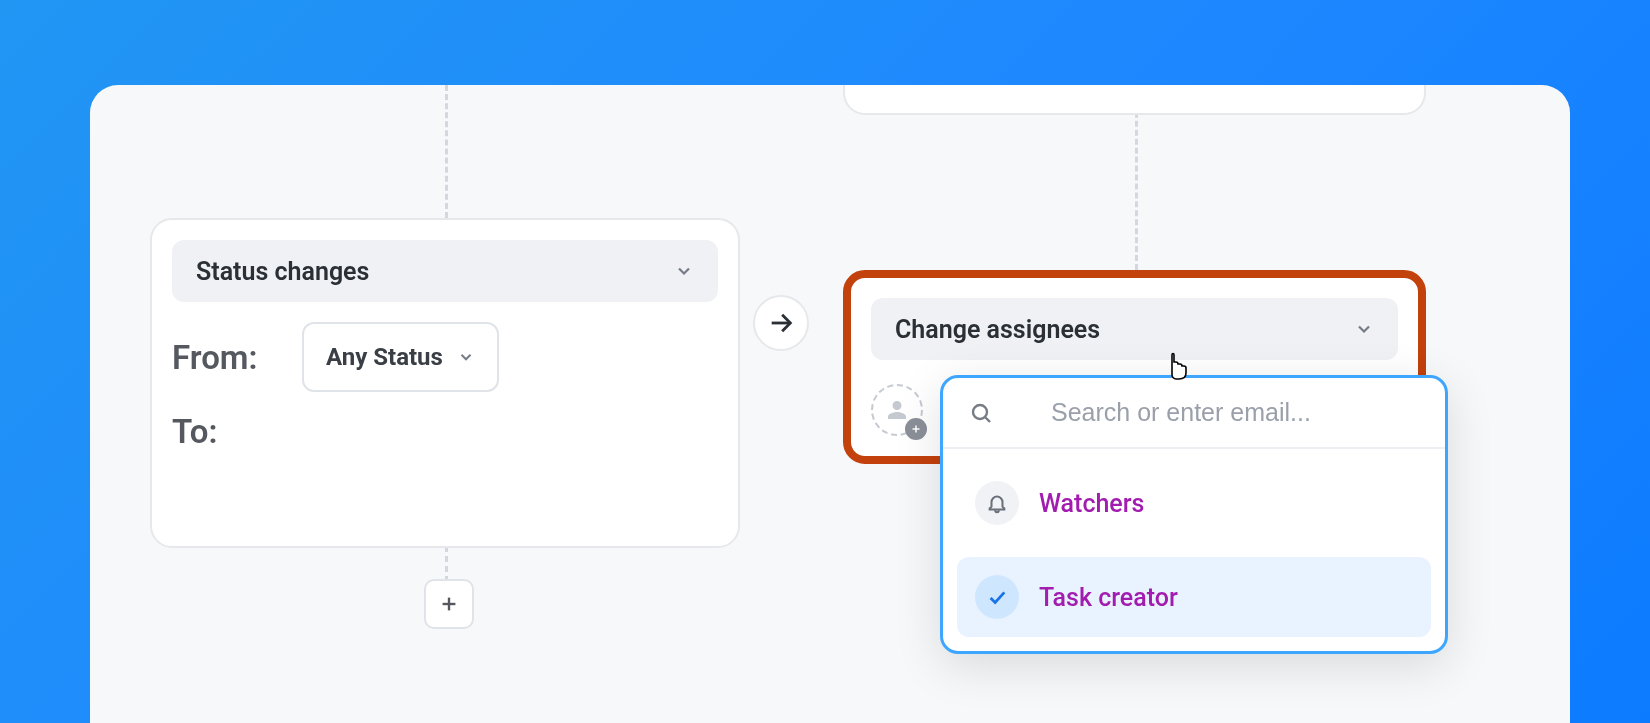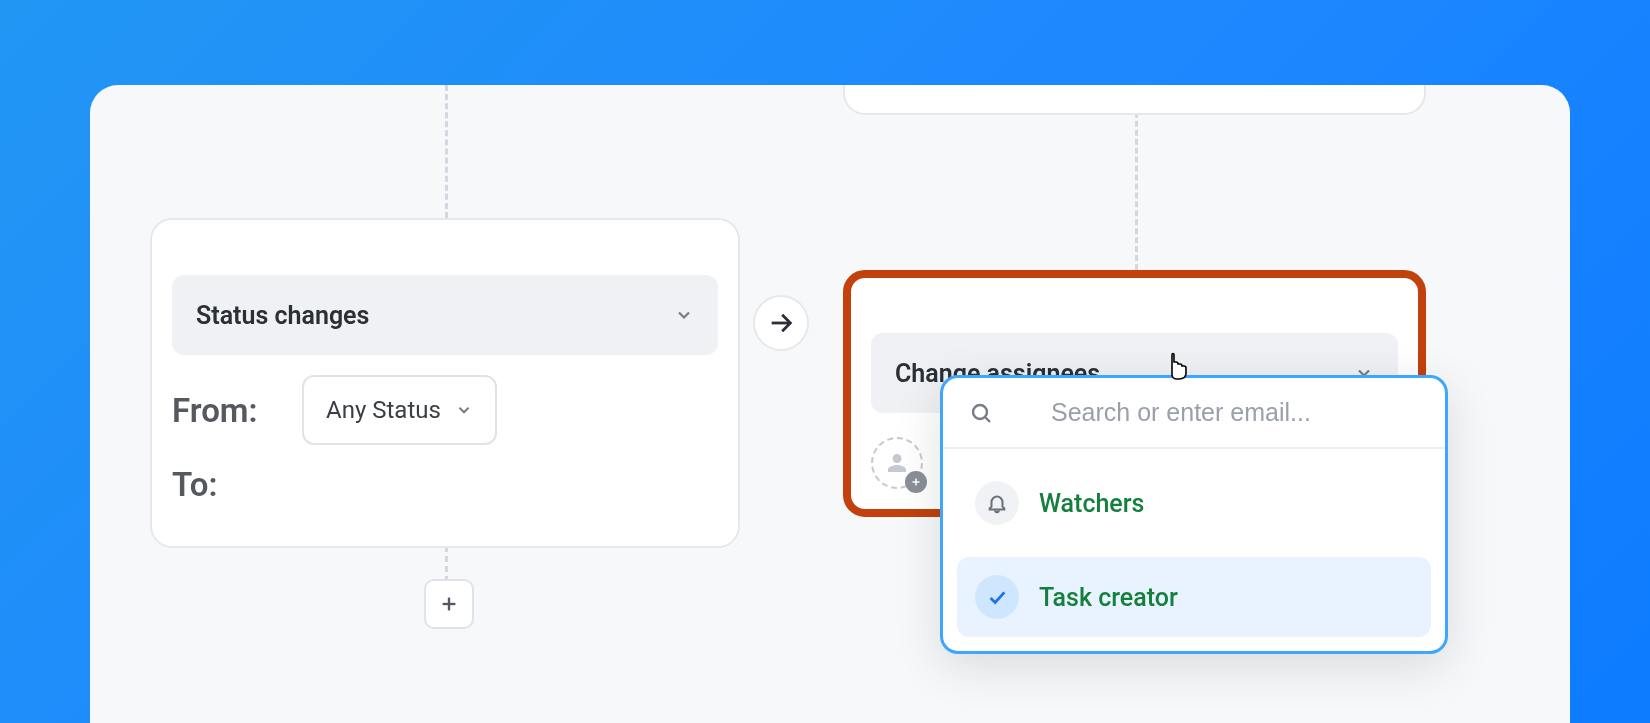--- a/index.html
+++ b/index.html
@@ -78,42 +78,42 @@
     display: flex;
     align-items: center;
     justify-content: space-between;
     padding: 0 24px;
     height: 72px;
     font-size: 25px;
     font-weight: 600;
     color: #2b2f36;
     cursor: pointer;
   }
-  .sel-pill.big { height: 80px; margin-bottom: 20px; margin-top: 35px; }
+  .sel-pill.big { height: 62px; margin-bottom: 20px; }
   .chev { width: 20px; height: 20px; stroke: #767b86; stroke-width: 2.6; fill: none; }
 
   .row { display: flex; align-items: center; margin-top: 20px; gap: 18px; }
   .label {
     width: 112px;
     font-size: 33px;
     font-weight: 600;
     color: #55595f;
   }
   .field {
     flex: 0 0 auto;
     display: flex;
     align-items: center;
     gap: 14px;
     background: #ffffff;
     border: 2px solid #e0e3e8;
     border-radius: 12px;
     height: 70px;
     padding: 0 22px;
     font-size: 24px;
-    font-weight: 400;
+    font-weight: 700;
     color: #3a3e45;
     cursor: pointer;
   }
   .field .chev { width: 18px; height: 18px; }
   .status-dot {
     width: 20px; height: 20px; border-radius: 4px; flex-shrink: 0;
   }
 
   
   .add-btn {
@@ -185,21 +185,21 @@
     margin-left: 40px;
   }
   .dd-search input::placeholder { color: #9aa0aa; }
   .dd-list { padding: 14px; display: flex; flex-direction: column; gap: 6px; }
   .dd-item {
     display: flex; align-items: center; gap: 20px;
     padding: 18px 18px;
     border-radius: 12px;
     font-size: 25px;
     font-weight: 500;
-    color: #15803d;
+    color: #a21caf;
     cursor: pointer;
   }
   .dd-item.selected { background: #e9f3ff; margin-top: 8px; }
   .dd-icon {
     width: 44px; height: 44px; border-radius: 50%;
     background: #f0f2f5;
     display: flex; align-items: center; justify-content: center;
   }
   .dd-icon.selected { background: #cfe6ff; }
   .dd-icon svg { width: 22px; height: 22px; stroke: #6a707a; stroke-width: 2.2; fill: none; }

